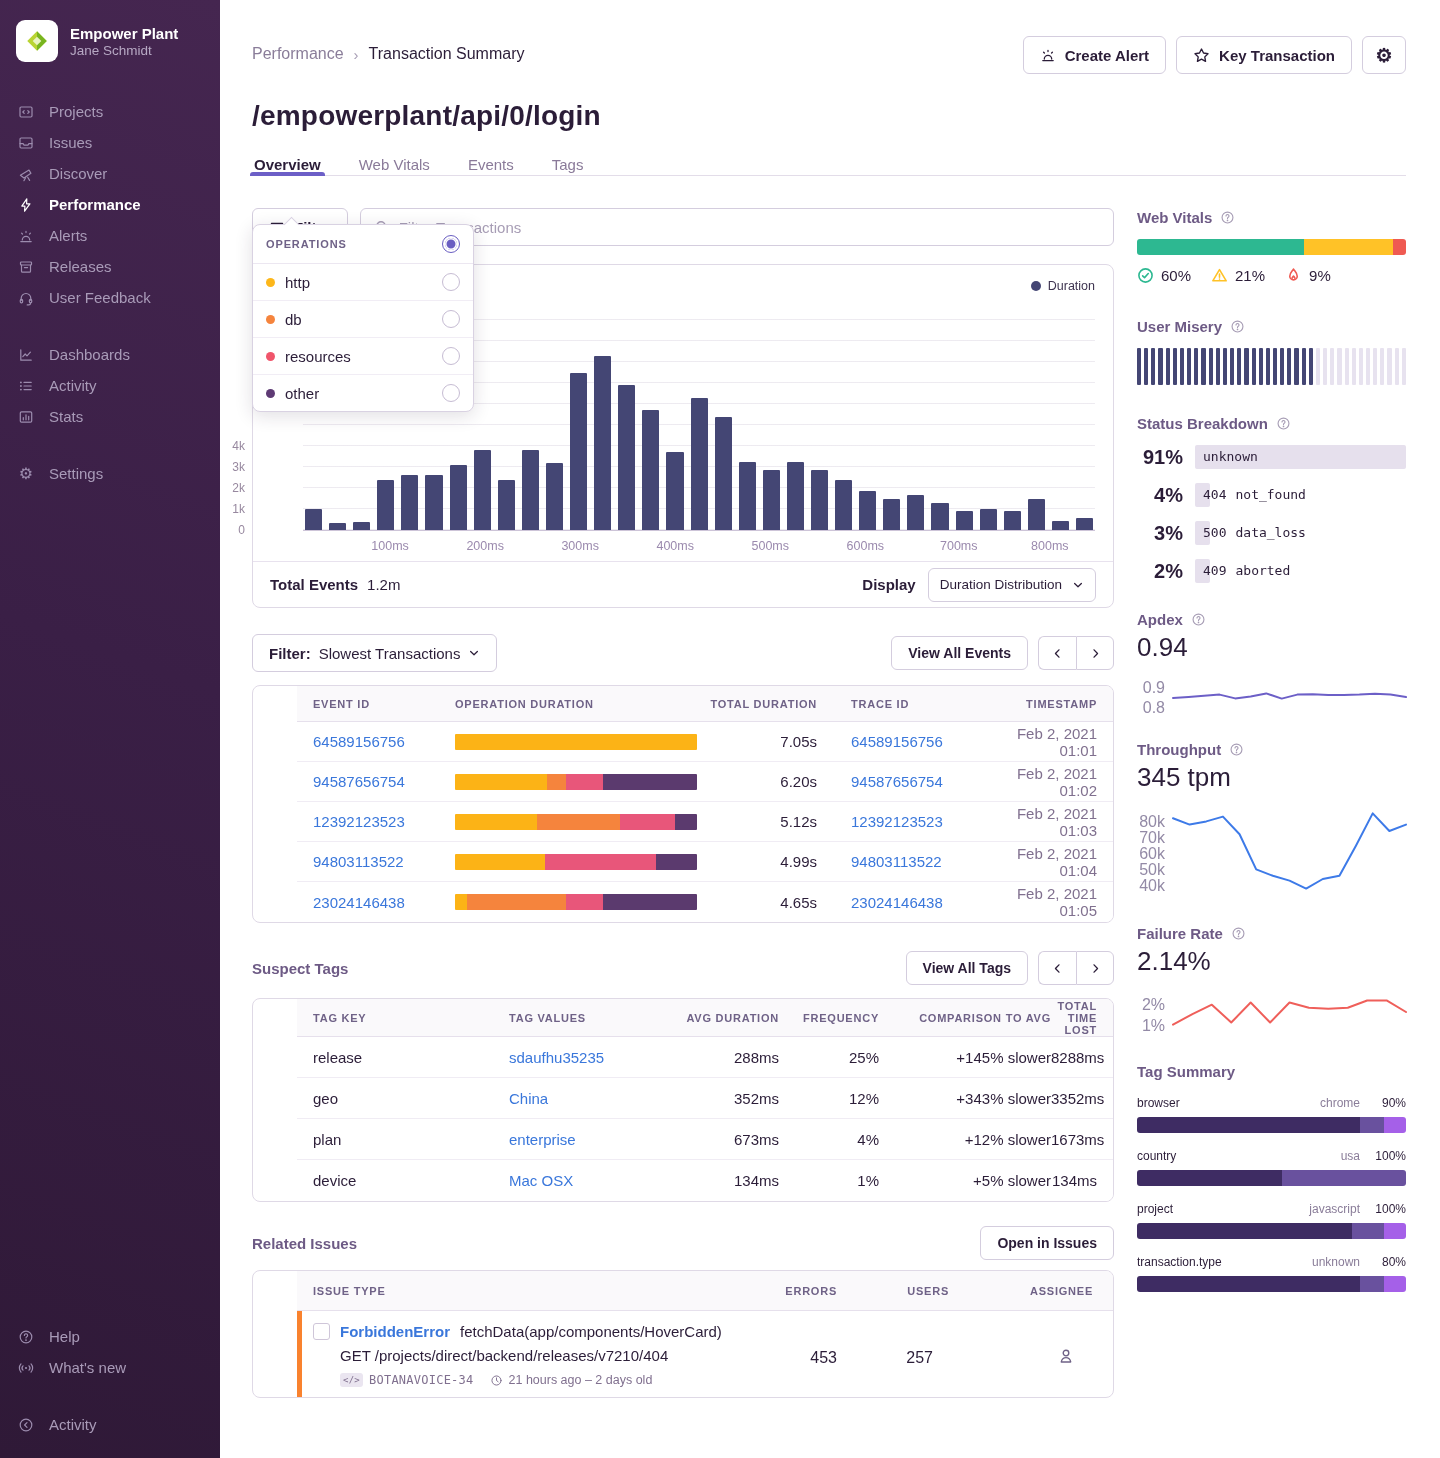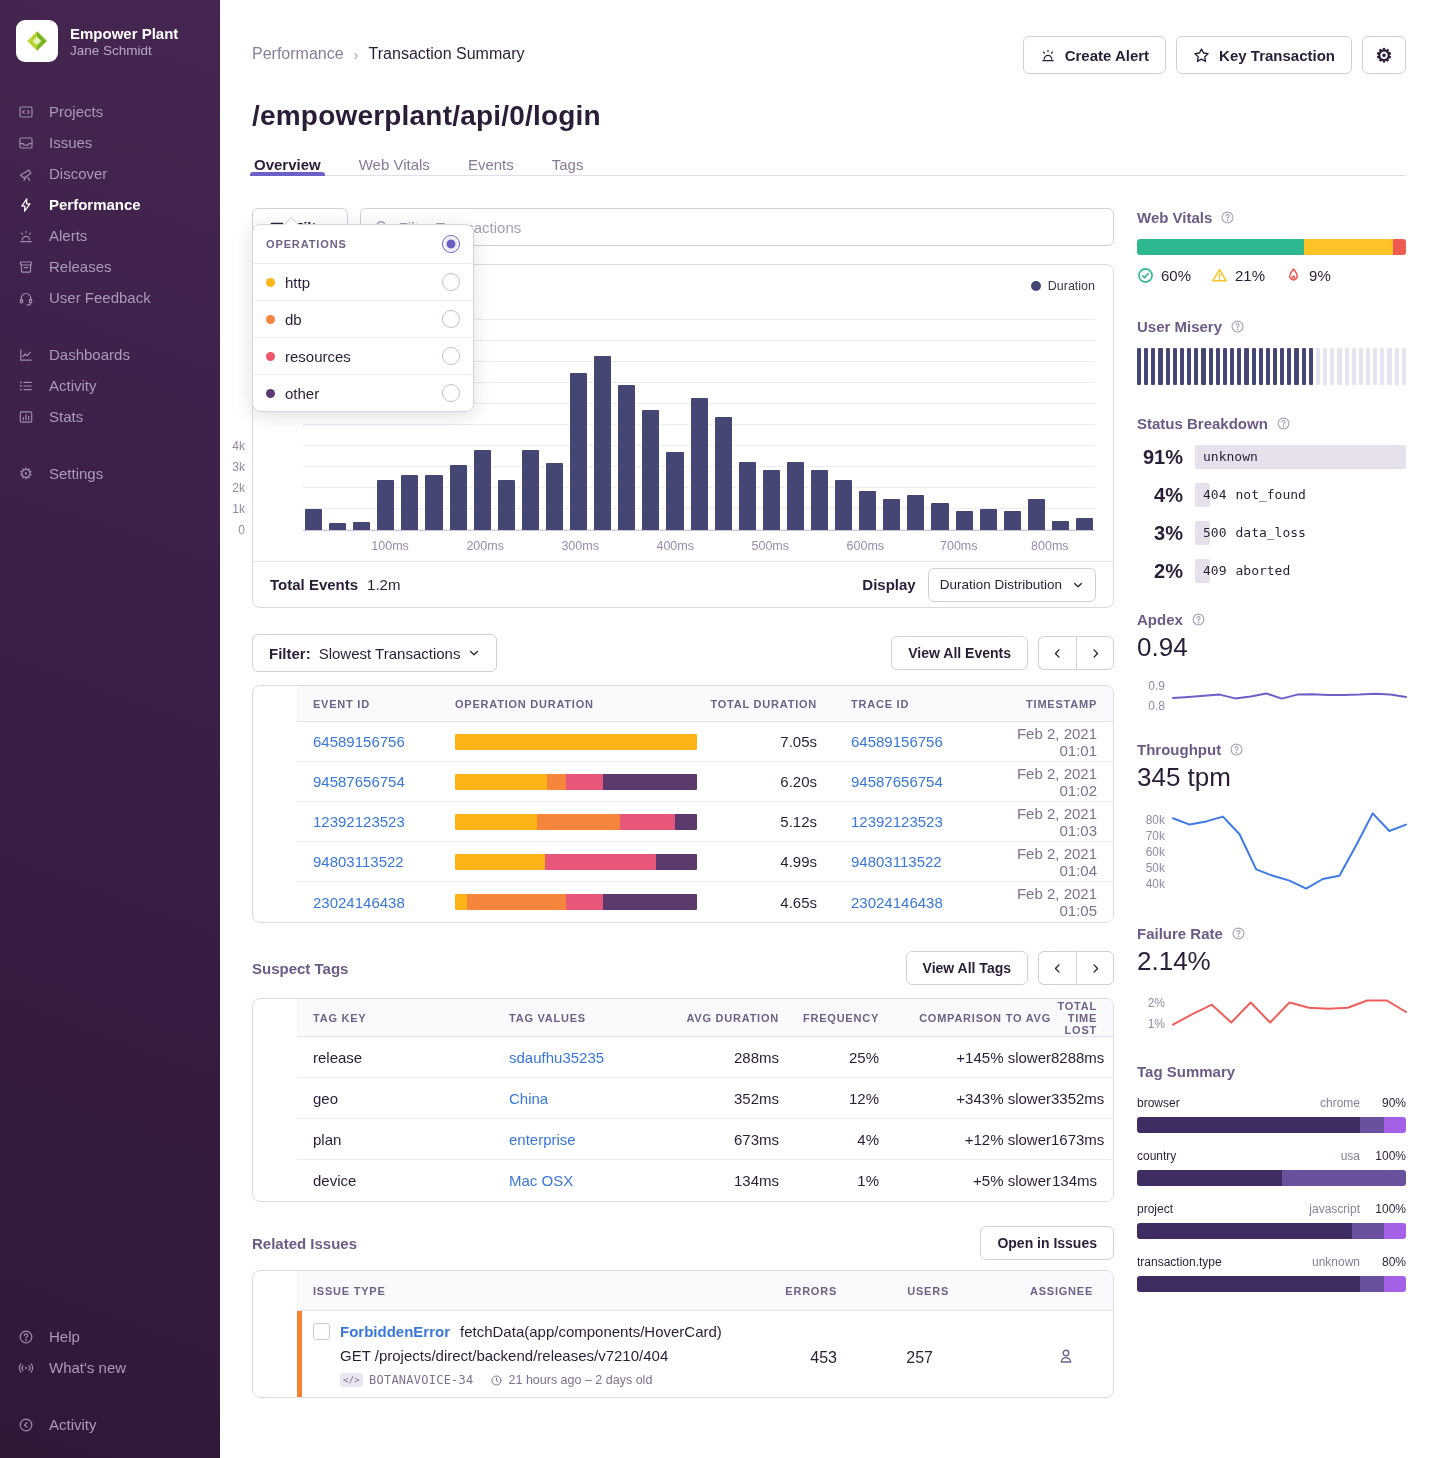--- a/index.html
+++ b/index.html
@@ -147,21 +147,21 @@
   .sb-row { display:flex; align-items:center; gap:12px; margin-bottom:14px; }
   .sb-pct { width:46px; text-align:right; font-size:20px; font-weight:600; flex:0 0 auto; }
   .sb-barwrap { position:relative; height:24px; flex:1; }
   .sb-chip { position:absolute; left:0; top:0; bottom:0; background:#e6e0ed; border-radius:2px; min-width:15px; }
   .sb-text { position:absolute; left:8px; top:4px; font-family:"DejaVu Sans Mono",monospace; font-size:13px; color:#2b1d38; white-space:nowrap; }
   .sb-text .sb-code { margin-right:9px; }
   .sb-text .sb-code:empty { margin-right:0; }
   .big-val { font-size:26px; font-weight:500; margin:2px 0 14px; }
   .spark-wrap { display:flex; margin-bottom:30px; }
   .spark-ticks { position:relative; width:36px; flex:0 0 auto; }
-  .spark-ticks span { position:absolute; right:8px; font-size:12px; color:#938aa6; }
+  .spark-ticks span { position:absolute; right:8px; font-size:16px; color:#938aa6; }
   .spark-svg { flex:1; overflow:visible; }
   .ts-row { display:flex; align-items:baseline; margin-bottom:7px; margin-top:16px; font-size:12px; }
   .ts-key { color:#2b1d38; }
   .ts-val { margin-left:auto; color:#8a7d99; }
   .ts-pct { width:46px; text-align:right; color:#2b1d38; font-weight:400; }
   .ts-bar { height:16px; border-radius:3px; overflow:hidden; display:flex; }
   .ts-bar div { height:100%; }
   .q-icon { flex:0 0 auto; }
 </style>
 </head>

